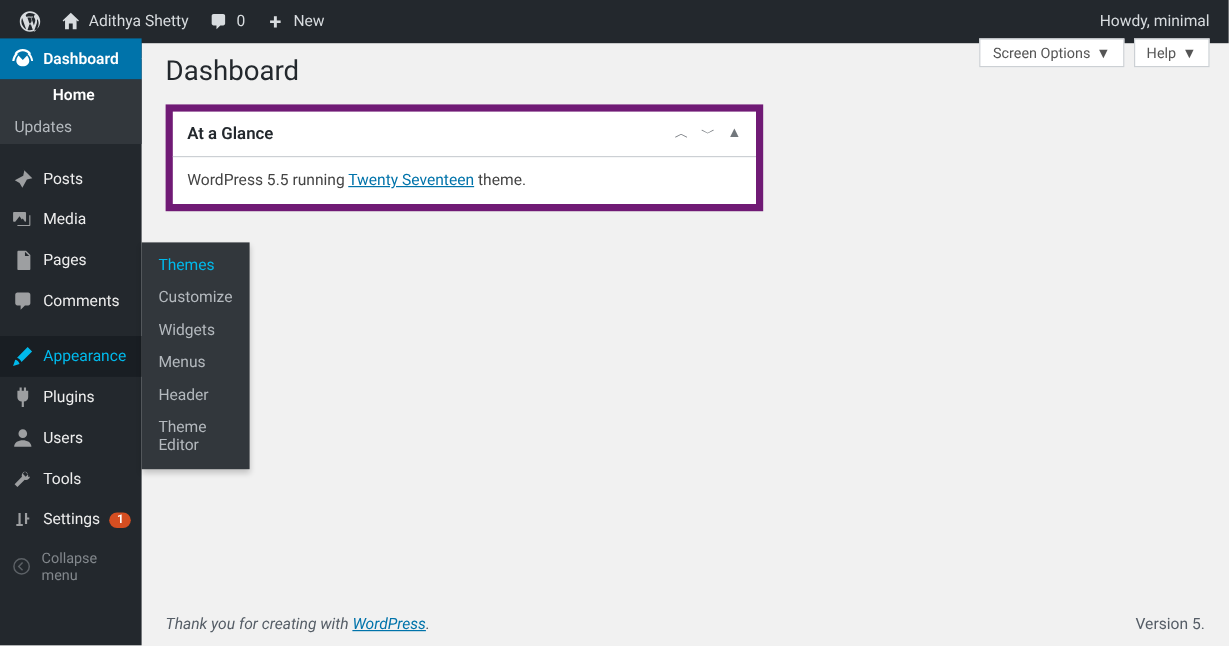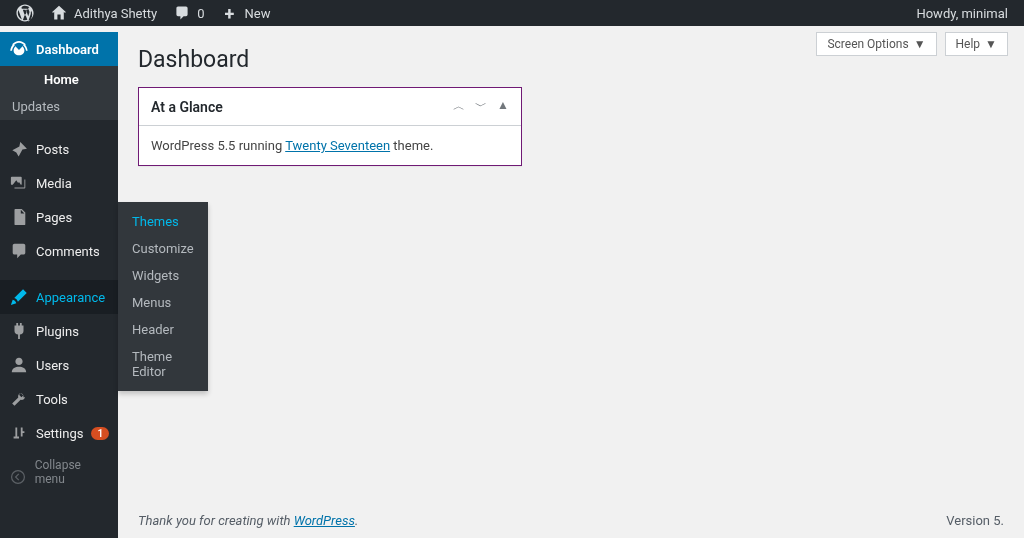--- a/index.html
+++ b/index.html
@@ -1,51 +1,51 @@
 <!DOCTYPE html>
 <html><head>
 <meta charset="utf-8">
 <style>
 * { margin: 0; padding: 0; box-sizing: border-box; font-family: -apple-system, BlinkMacSystemFont, "Segoe UI", Roboto, sans-serif; }
 body { background: #f1f1f1; width: 1024px; height: 538px; overflow: hidden; position: relative; }
 
 
-.admin-bar { background: #23282d; height: 26px; display: flex; align-items: center; justify-content: space-between; padding: 0 8px; color: #d8dcdf; font-size: 13px; }
+.admin-bar { background: #23282d; height: 36px; display: flex; align-items: center; justify-content: space-between; padding: 0 8px; color: #d8dcdf; font-size: 13px; }
 .admin-bar-left { display: flex; align-items: center; gap: 0; }
 .admin-bar-item { display: flex; align-items: center; gap: 6px; padding: 0 8px; height: 32px; cursor: pointer; }
 .admin-bar-icon { width: 18px; height: 18px; display: flex; align-items: center; justify-content: center; }
 .plus-icon::before { content: "+"; font-size: 18px; font-weight: bold; }
 
 
 .sidebar { position: absolute; top: 32px; left: 0; width: 118px; height: calc(538px - 32px); background: #23282d; color: #eee; font-size: 13px; }
 .sidebar-item { display: flex; align-items: center; gap: 8px; padding: 8px 10px; cursor: pointer; color: #eee; position: relative; }
 .sidebar-item.current { background: #0073aa; color: #fff; font-weight: 600; }
 .sidebar-item.current::after { content: ""; position: absolute; right: -8px; top: 50%; transform: translateY(-50%); border: 8px solid transparent; border-right-color: #f1f1f1; }
 .sidebar-item.highlighted { background: #191e23; color: #00b9eb; }
 .sidebar-sub { background: #32373c; }
 .sidebar-sub-item { padding: 6px 12px; cursor: pointer; color: #b4b9be; font-size: 13px; }
 .sidebar-sub-item.active { color: #fff; font-weight: 600; padding-left: 44px; }
 .sidebar-icon { width: 18px; height: 18px; display: flex; align-items: center; justify-content: center; opacity: 0.6; }
 .sidebar-item.current .sidebar-icon, .sidebar-item.highlighted .sidebar-icon { opacity: 1; }
-.collapse-item { color: #82878c; font-size: 12px; padding: 8px 10px; display: flex; align-items: flex-end; gap: 8px; cursor: pointer; }
+.collapse-item { color: #82878c; font-size: 12px; padding: 8px 10px; display: flex; align-items: center; gap: 8px; cursor: pointer; }
 .badge { background: #d54e21; color: #fff; border-radius: 10px; padding: 1px 6px; font-size: 10px; font-weight: 600; }
 
 
 .flyout { position: absolute; left: 118px; top: 202px; width: 90px; background: #32373c; padding: 6px 0; box-shadow: 0 3px 5px rgba(0,0,0,0.2); }
 .flyout-item { padding: 6px 14px; color: #b4b9be; font-size: 13px; cursor: pointer; }
 .flyout-item.active { color: #00b9eb; }
 
 
 .content { position: absolute; top: 32px; left: 118px; right: 0; bottom: 0; padding: 10px 20px; }
 .top-buttons { position: absolute; top: 0; right: 16px; display: flex; gap: 8px; }
 .top-btn { background: #fff; border: 1px solid #ccd0d4; padding: 4px 10px; font-size: 12px; color: #555; cursor: pointer; display: flex; align-items: center; gap: 5px; }
 .page-title { font-size: 23px; font-weight: 400; color: #23282d; margin: 4px 0 14px 0; }
 
 
-.panel { background: #fff; border: 1px solid #701a75; width: 384px; box-shadow: 0 1px 1px rgba(0,0,0,.04); }
+.panel { background: #fff; border: 6px solid #701a75; width: 498px; box-shadow: 0 1px 1px rgba(0,0,0,.04); }
 .panel-header { display: flex; align-items: center; justify-content: space-between; padding: 10px 12px; border-bottom: 1px solid #ccd0d4; }
 .panel-title { font-size: 14px; font-weight: 600; color: #23282d; }
 .panel-controls { display: flex; gap: 10px; color: #72777c; }
 .panel-controls span { cursor: pointer; font-size: 12px; }
 .panel-body { padding: 12px; font-size: 13px; color: #444; }
 .panel-body a { color: #0073aa; text-decoration: underline; }
 
 
 .footer { position: absolute; bottom: 0; left: 118px; right: 0; padding: 10px 20px; font-size: 13px; color: #555d66; font-style: italic; display: flex; justify-content: space-between; align-items: center; }
 .footer a { color: #0073aa; }

